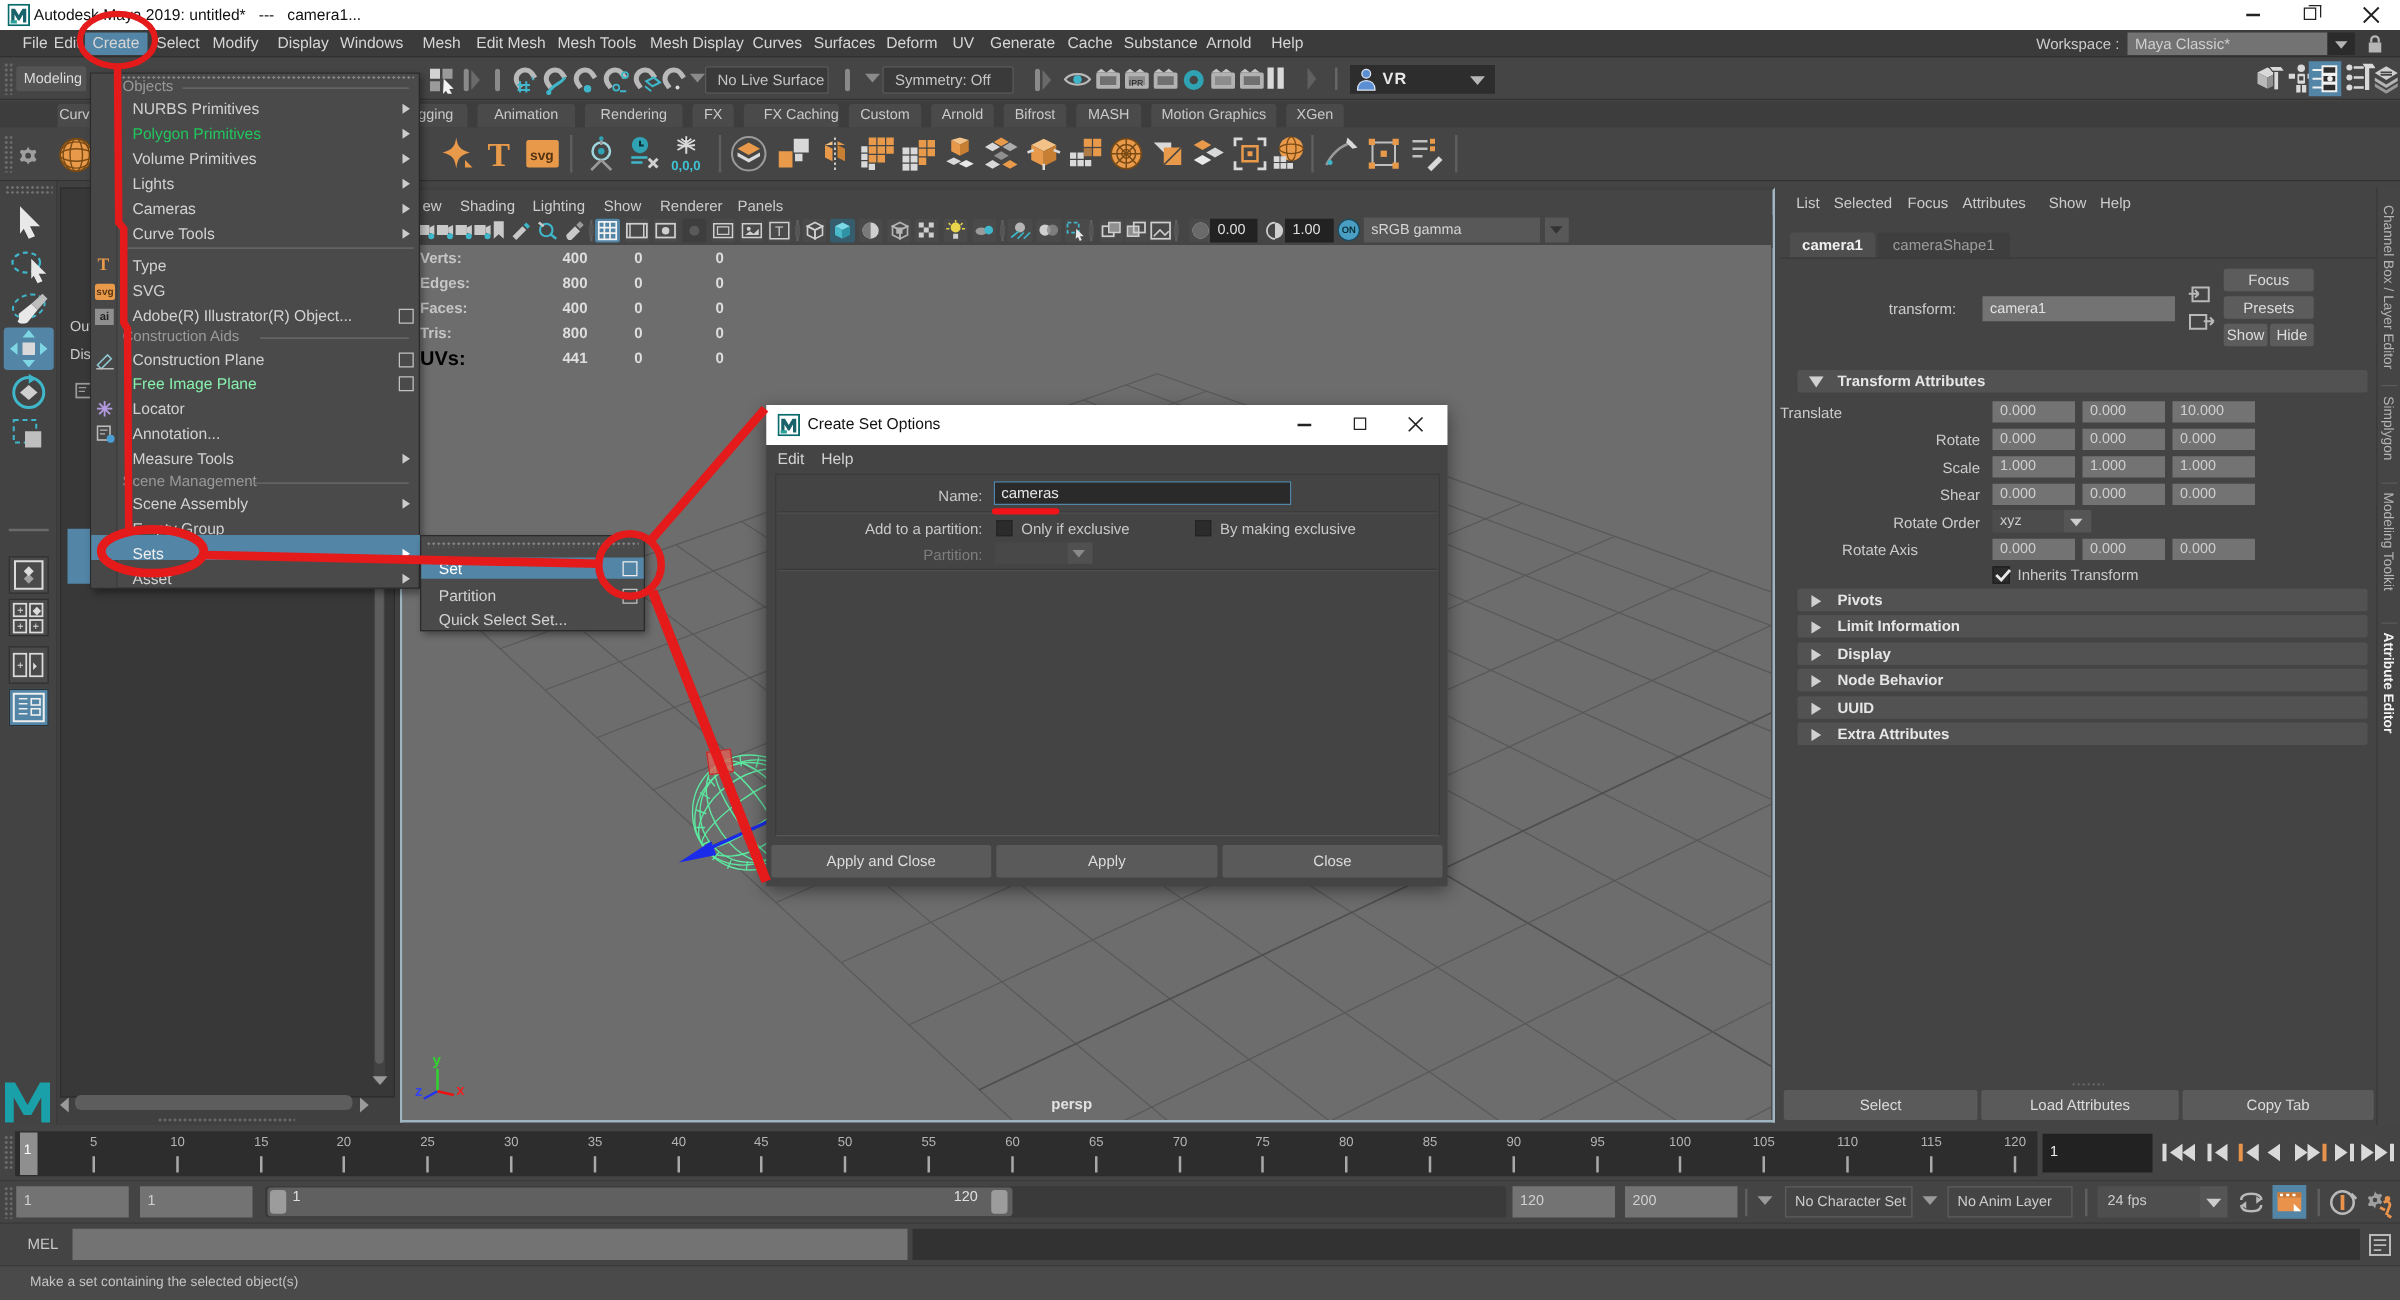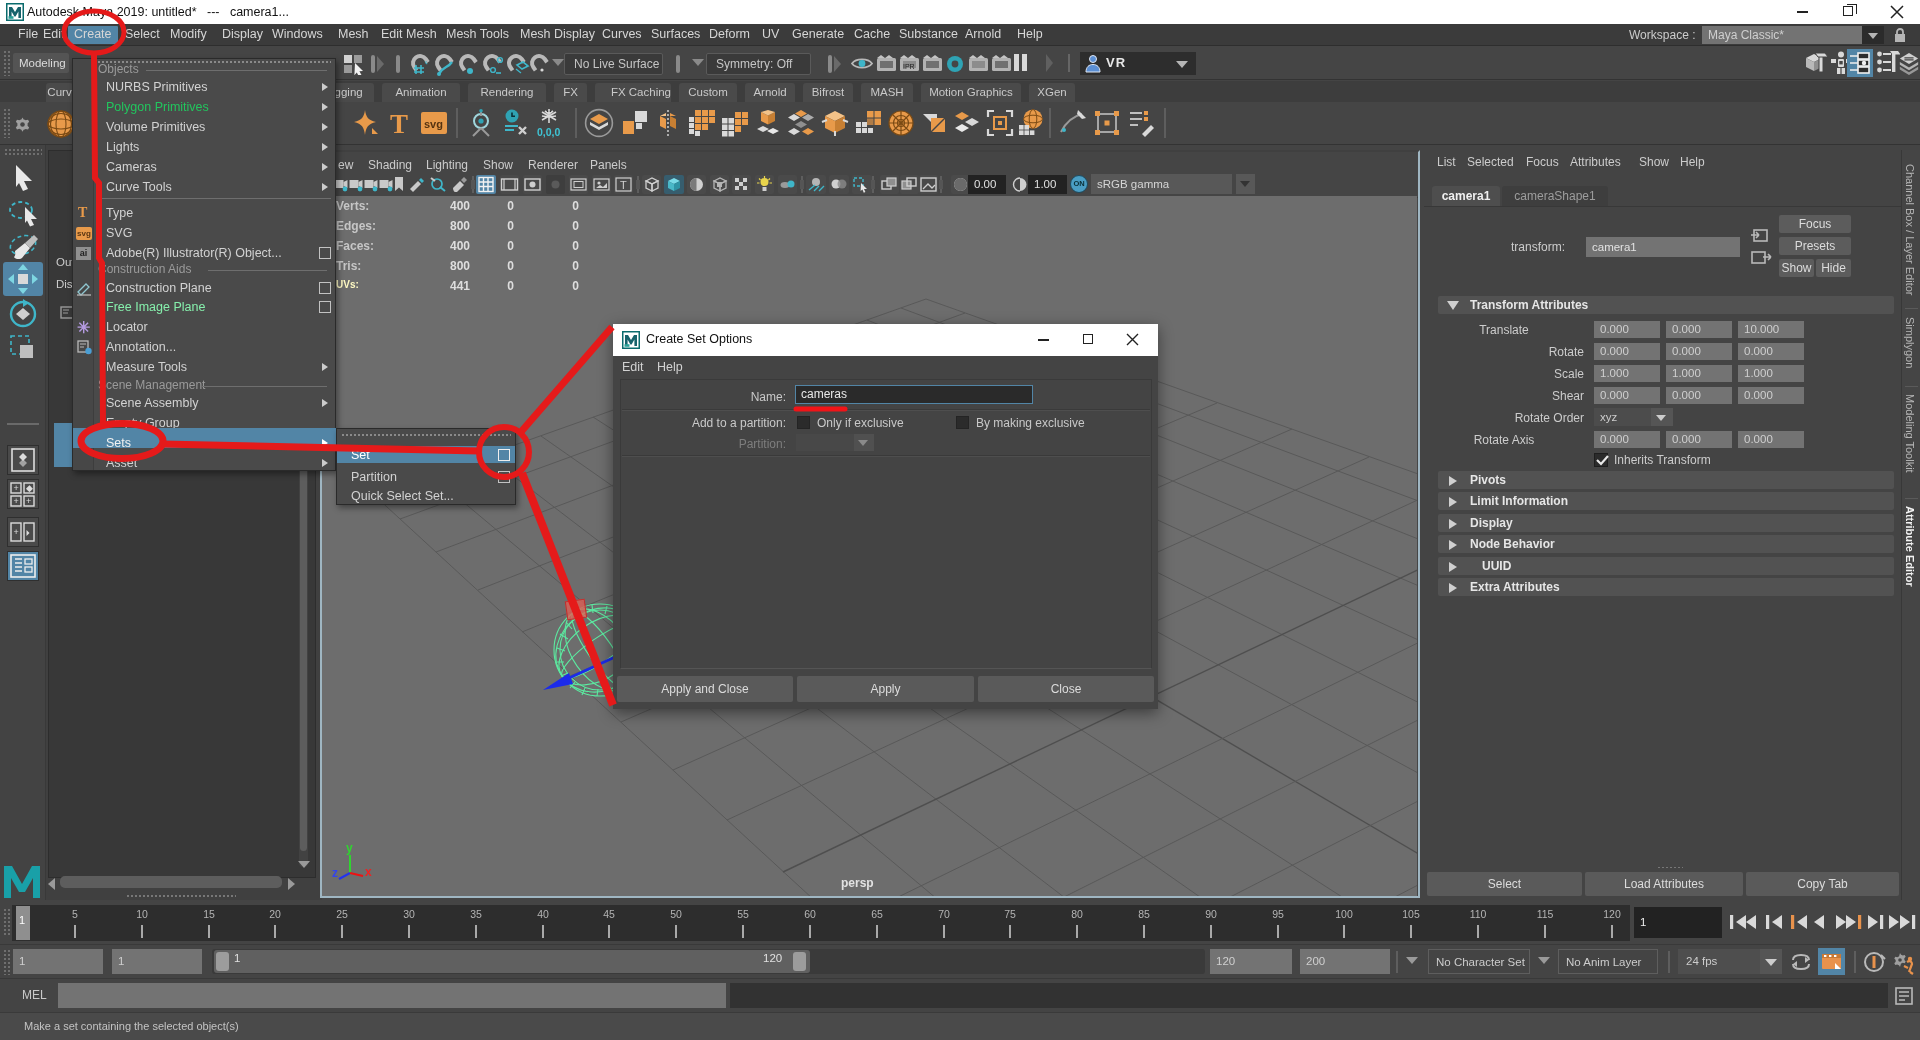--- a/index.html
+++ b/index.html
@@ -729,21 +729,21 @@
     <div class="a" style="left:180px;top:23px;width:12px;text-align:right;color:#dedede;font-size:12px;font-weight:bold">0</div>
     <div class="a" style="left:245px;top:23px;width:12px;text-align:right;color:#dedede;font-size:12px;font-weight:bold">0</div>
     <div class="a" style="left:14px;top:43px;color:#c6c6c6;font-size:12px;font-weight:bold">Faces:</div>
     <div class="a" style="left:108px;top:43px;width:40px;text-align:right;color:#dedede;font-size:12px;font-weight:bold">400</div>
     <div class="a" style="left:180px;top:43px;width:12px;text-align:right;color:#dedede;font-size:12px;font-weight:bold">0</div>
     <div class="a" style="left:245px;top:43px;width:12px;text-align:right;color:#dedede;font-size:12px;font-weight:bold">0</div>
     <div class="a" style="left:14px;top:63px;color:#c6c6c6;font-size:12px;font-weight:bold">Tris:</div>
     <div class="a" style="left:108px;top:63px;width:40px;text-align:right;color:#dedede;font-size:12px;font-weight:bold">800</div>
     <div class="a" style="left:180px;top:63px;width:12px;text-align:right;color:#dedede;font-size:12px;font-weight:bold">0</div>
     <div class="a" style="left:245px;top:63px;width:12px;text-align:right;color:#dedede;font-size:12px;font-weight:bold">0</div>
-    <div class="a" style="left:14px;top:83px;color:#fef9c3;font-size:10px;font-weight:bold">UVs:</div>
+    <div class="a" style="left:14px;top:83px;color:#000000;font-size:16px;font-weight:bold">UVs:</div>
     <div class="a" style="left:108px;top:83px;width:40px;text-align:right;color:#dedede;font-size:12px;font-weight:bold">441</div>
     <div class="a" style="left:180px;top:83px;width:12px;text-align:right;color:#dedede;font-size:12px;font-weight:bold">0</div>
     <div class="a" style="left:245px;top:83px;width:12px;text-align:right;color:#dedede;font-size:12px;font-weight:bold">0</div>
     <svg class="a" style="left:230px;top:404px" width="100" height="100" viewBox="0 0 100 100">
 <g stroke="#5ce9a0" stroke-width="1.1" fill="none">
  <circle cx="48" cy="50" r="46"></circle>
  <circle cx="48" cy="50" r="40"></circle>
  <ellipse cx="48" cy="50" rx="46" ry="28" transform="rotate(-35 48 50)"></ellipse>
  <ellipse cx="48" cy="50" rx="46" ry="12" transform="rotate(-35 48 50)"></ellipse>
  <ellipse cx="48" cy="50" rx="46" ry="40" transform="rotate(-35 48 50)"></ellipse>
@@ -787,21 +787,21 @@
       <rect x="2" y="4" width="13" height="11" fill="none" stroke="#b9b9b9" stroke-width="1.6"></rect>
       <path d="M13 9 h8 M21 9 l-3-3 M21 9 l-3 3" stroke="#b9b9b9" stroke-width="1.6" fill="none"></path>
     </svg>
     <div class="btn a" style="left:355px;top:65px;width:72px;height:18px;line-height:18px">Focus</div>
     <div class="btn a" style="left:355px;top:87px;width:72px;height:18px;line-height:18px">Presets</div>
     <div class="btn a" style="left:355px;top:109px;width:35px;height:18px;line-height:18px">Show</div>
     <div class="btn a" style="left:392px;top:109px;width:35px;height:18px;line-height:18px">Hide</div>
     <div class="sec a" style="left:14px;top:146px;width:456px;height:18px;line-height:18px"><span style="margin-left:32px">Transform Attributes</span><svg class="a" style="left:9px;top:5px" width="12" height="9">
         <path d="M0 0 h12 l-6 9 z" fill="#d0d0d0"></path>
       </svg></div>
-    <div class="a txt" style="left:0;top:173px;width:160px;text-align:center;font-size:12px">Translate</div>
+    <div class="a txt" style="left:0;top:173px;width:160px;text-align:left;font-size:12px">Translate</div>
     <div class="fld a" style="left:170px;top:171px;width:66px;height:17px;line-height:17px;font-size:11.5px">0.000</div>
     <div class="fld a" style="left:242px;top:171px;width:66px;height:17px;line-height:17px;font-size:11.5px">0.000</div>
     <div class="fld a" style="left:314px;top:171px;width:66px;height:17px;line-height:17px;font-size:11.5px">10.000</div>
     <div class="a txt" style="left:0;top:195px;width:160px;text-align:right;font-size:12px">Rotate</div>
     <div class="fld a" style="left:170px;top:193px;width:66px;height:17px;line-height:17px;font-size:11.5px">0.000</div>
     <div class="fld a" style="left:242px;top:193px;width:66px;height:17px;line-height:17px;font-size:11.5px">0.000</div>
     <div class="fld a" style="left:314px;top:193px;width:66px;height:17px;line-height:17px;font-size:11.5px">0.000</div>
     <div class="a txt" style="left:0;top:217px;width:160px;text-align:right;font-size:12px">Scale</div>
     <div class="fld a" style="left:170px;top:215px;width:66px;height:17px;line-height:17px;font-size:11.5px">1.000</div>
     <div class="fld a" style="left:242px;top:215px;width:66px;height:17px;line-height:17px;font-size:11.5px">1.000</div>
@@ -828,21 +828,21 @@
       </svg></div>
     <div class="sec a" style="left:14px;top:342px;width:456px;height:18px;line-height:18px"><span style="margin-left:32px">Limit Information</span><svg class="a" style="left:11px;top:4.5px" width="8" height="10">
         <path d="M0 0 v10 l8-5 z" fill="#d0d0d0"></path>
       </svg></div>
     <div class="sec a" style="left:14px;top:364px;width:456px;height:18px;line-height:18px"><span style="margin-left:32px">Display</span><svg class="a" style="left:11px;top:4.5px" width="8" height="10">
         <path d="M0 0 v10 l8-5 z" fill="#d0d0d0"></path>
       </svg></div>
     <div class="sec a" style="left:14px;top:385px;width:456px;height:18px;line-height:18px"><span style="margin-left:32px">Node Behavior</span><svg class="a" style="left:11px;top:4.5px" width="8" height="10">
         <path d="M0 0 v10 l8-5 z" fill="#d0d0d0"></path>
       </svg></div>
-    <div class="sec a" style="left:14px;top:407px;width:456px;height:18px;line-height:18px"><span style="margin-left:44px">UUID</span><svg class="a" style="left:11px;top:4.5px" width="8" height="10">
+    <div class="sec a" style="left:14px;top:407px;width:456px;height:18px;line-height:18px"><span style="margin-left:32px">UUID</span><svg class="a" style="left:11px;top:4.5px" width="8" height="10">
         <path d="M0 0 v10 l8-5 z" fill="#d0d0d0"></path>
       </svg></div>
     <div class="sec a" style="left:14px;top:428px;width:456px;height:18px;line-height:18px"><span style="margin-left:32px">Extra Attributes</span><svg class="a" style="left:11px;top:4.5px" width="8" height="10">
         <path d="M0 0 v10 l8-5 z" fill="#d0d0d0"></path>
       </svg></div>
     <div class="a" style="left:233px;top:716px;width:26px;height:3px;background-image:radial-gradient(#777 0.8px,transparent 1px);background-size:4px 3px"></div>
     <div class="btn a" style="left:3px;top:722px;width:155px;height:24px;line-height:24px;background:#5a5a5a">Select</div>
     <div class="btn a" style="left:161px;top:722px;width:158px;height:24px;line-height:24px;background:#5a5a5a">Load Attributes</div>
     <div class="btn a" style="left:322px;top:722px;width:153px;height:24px;line-height:24px;background:#5a5a5a">Copy Tab</div>
   </div>

